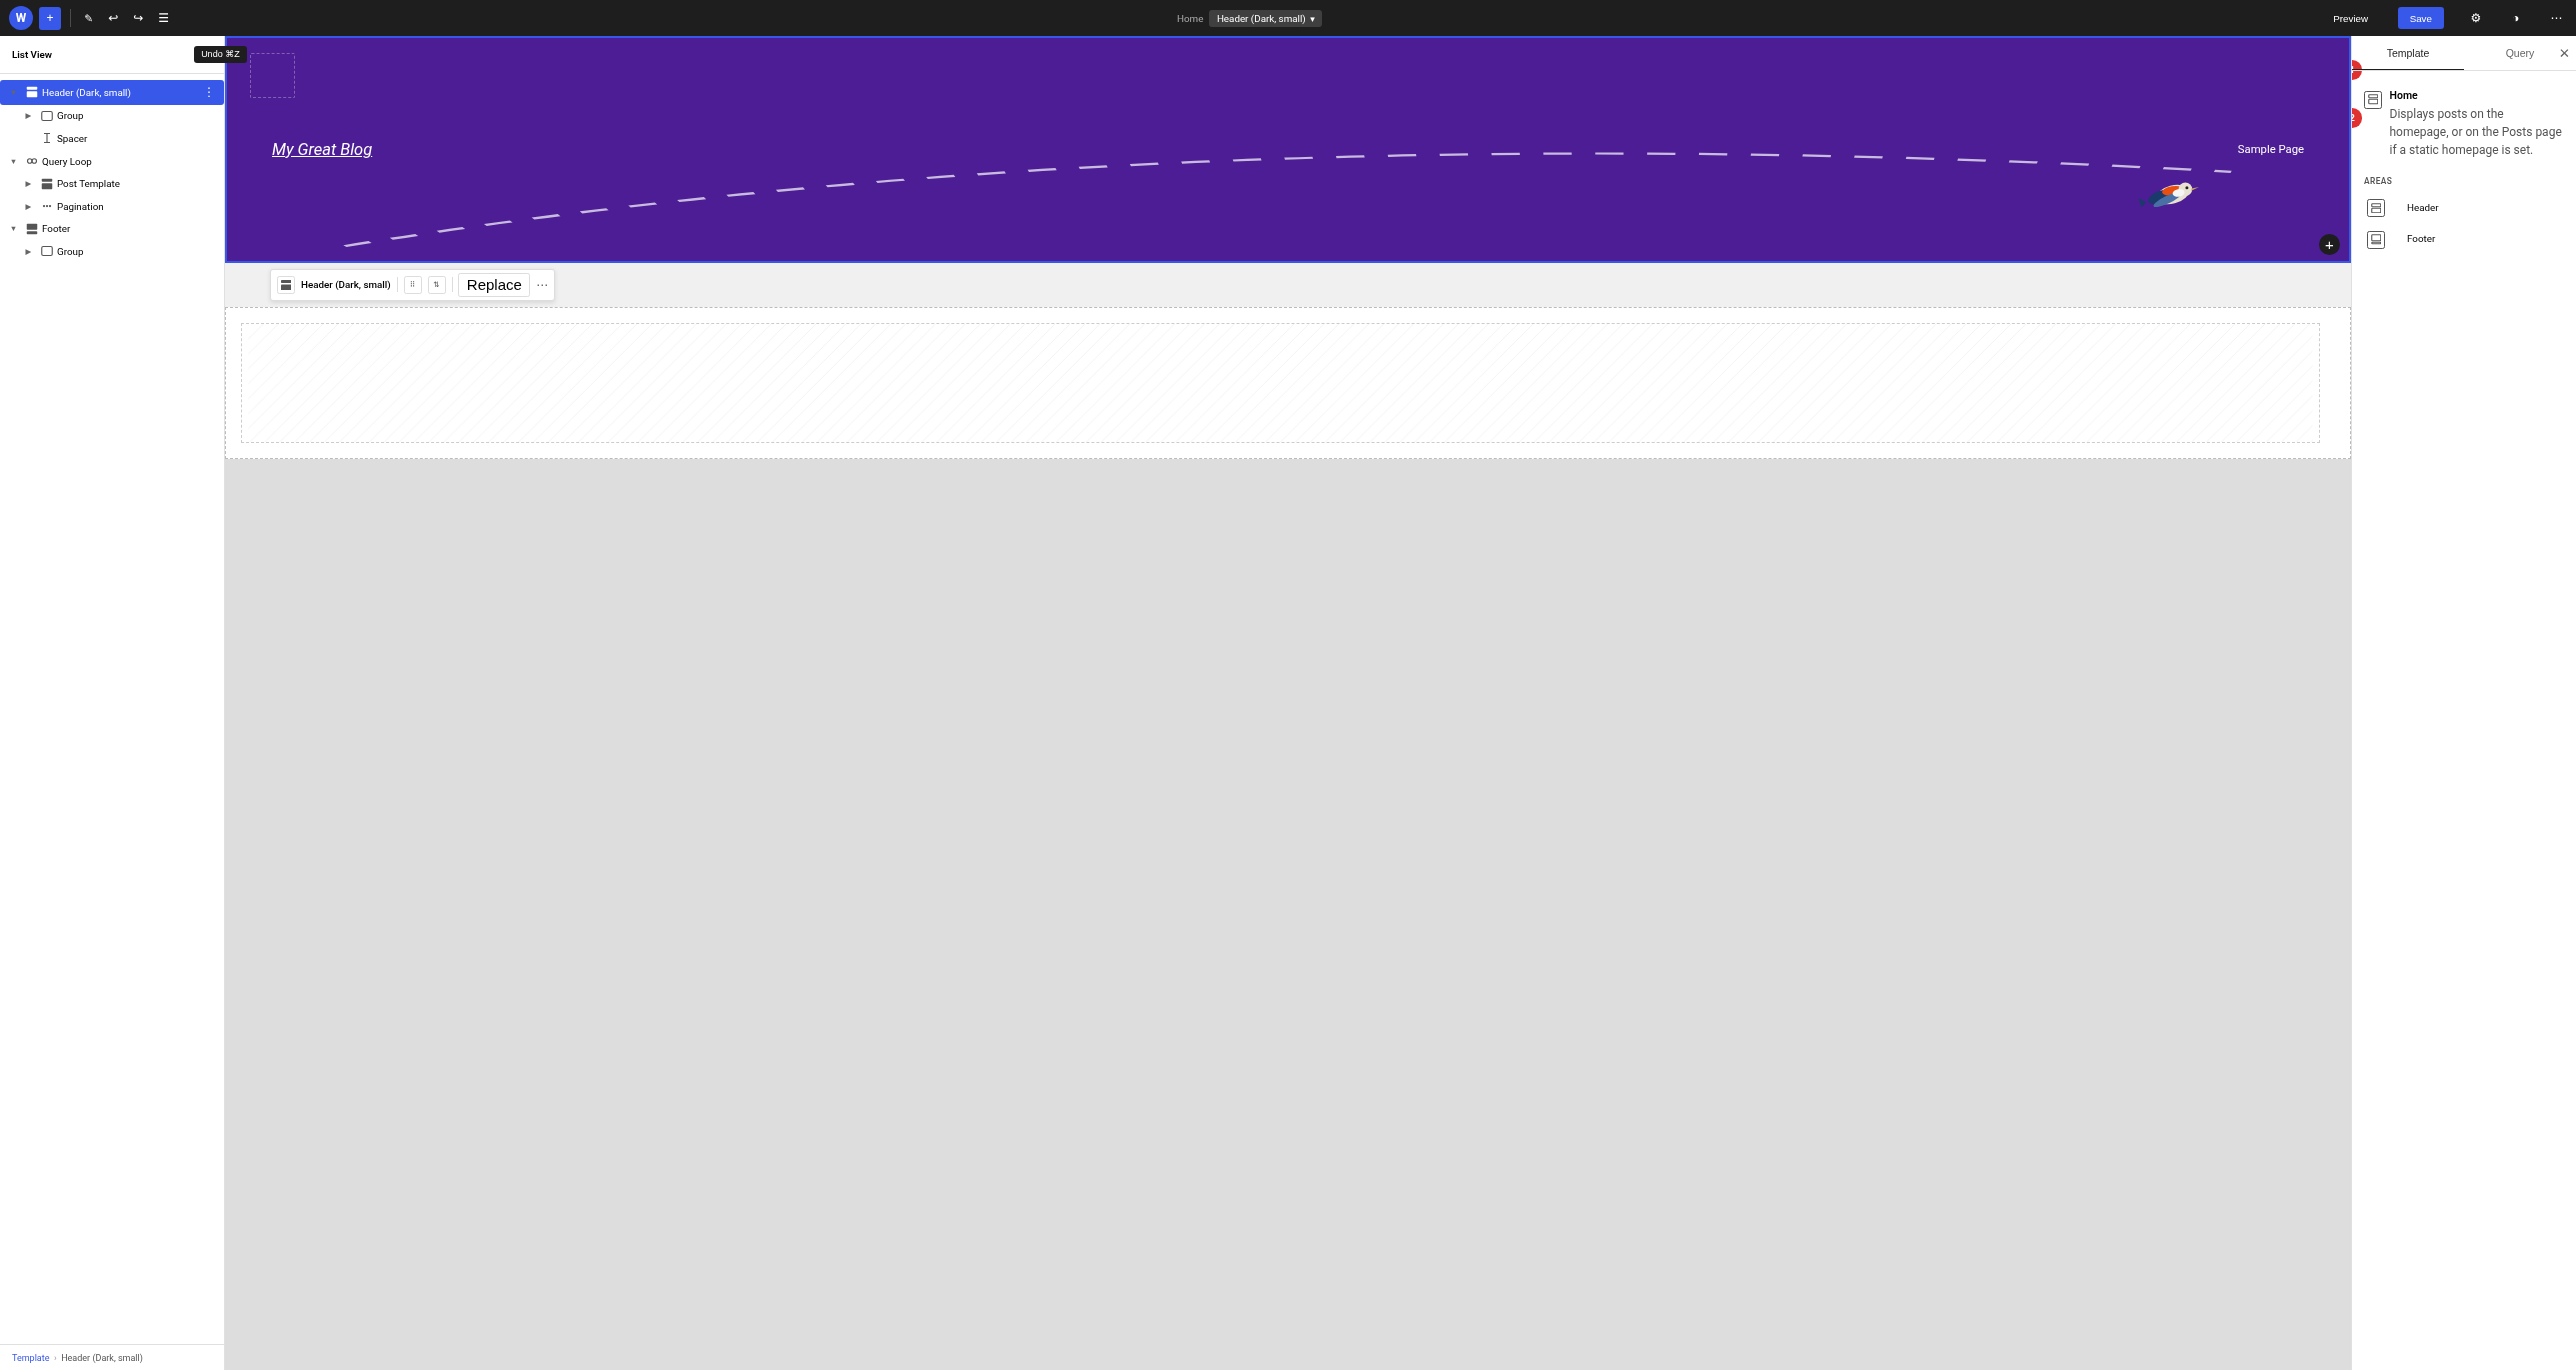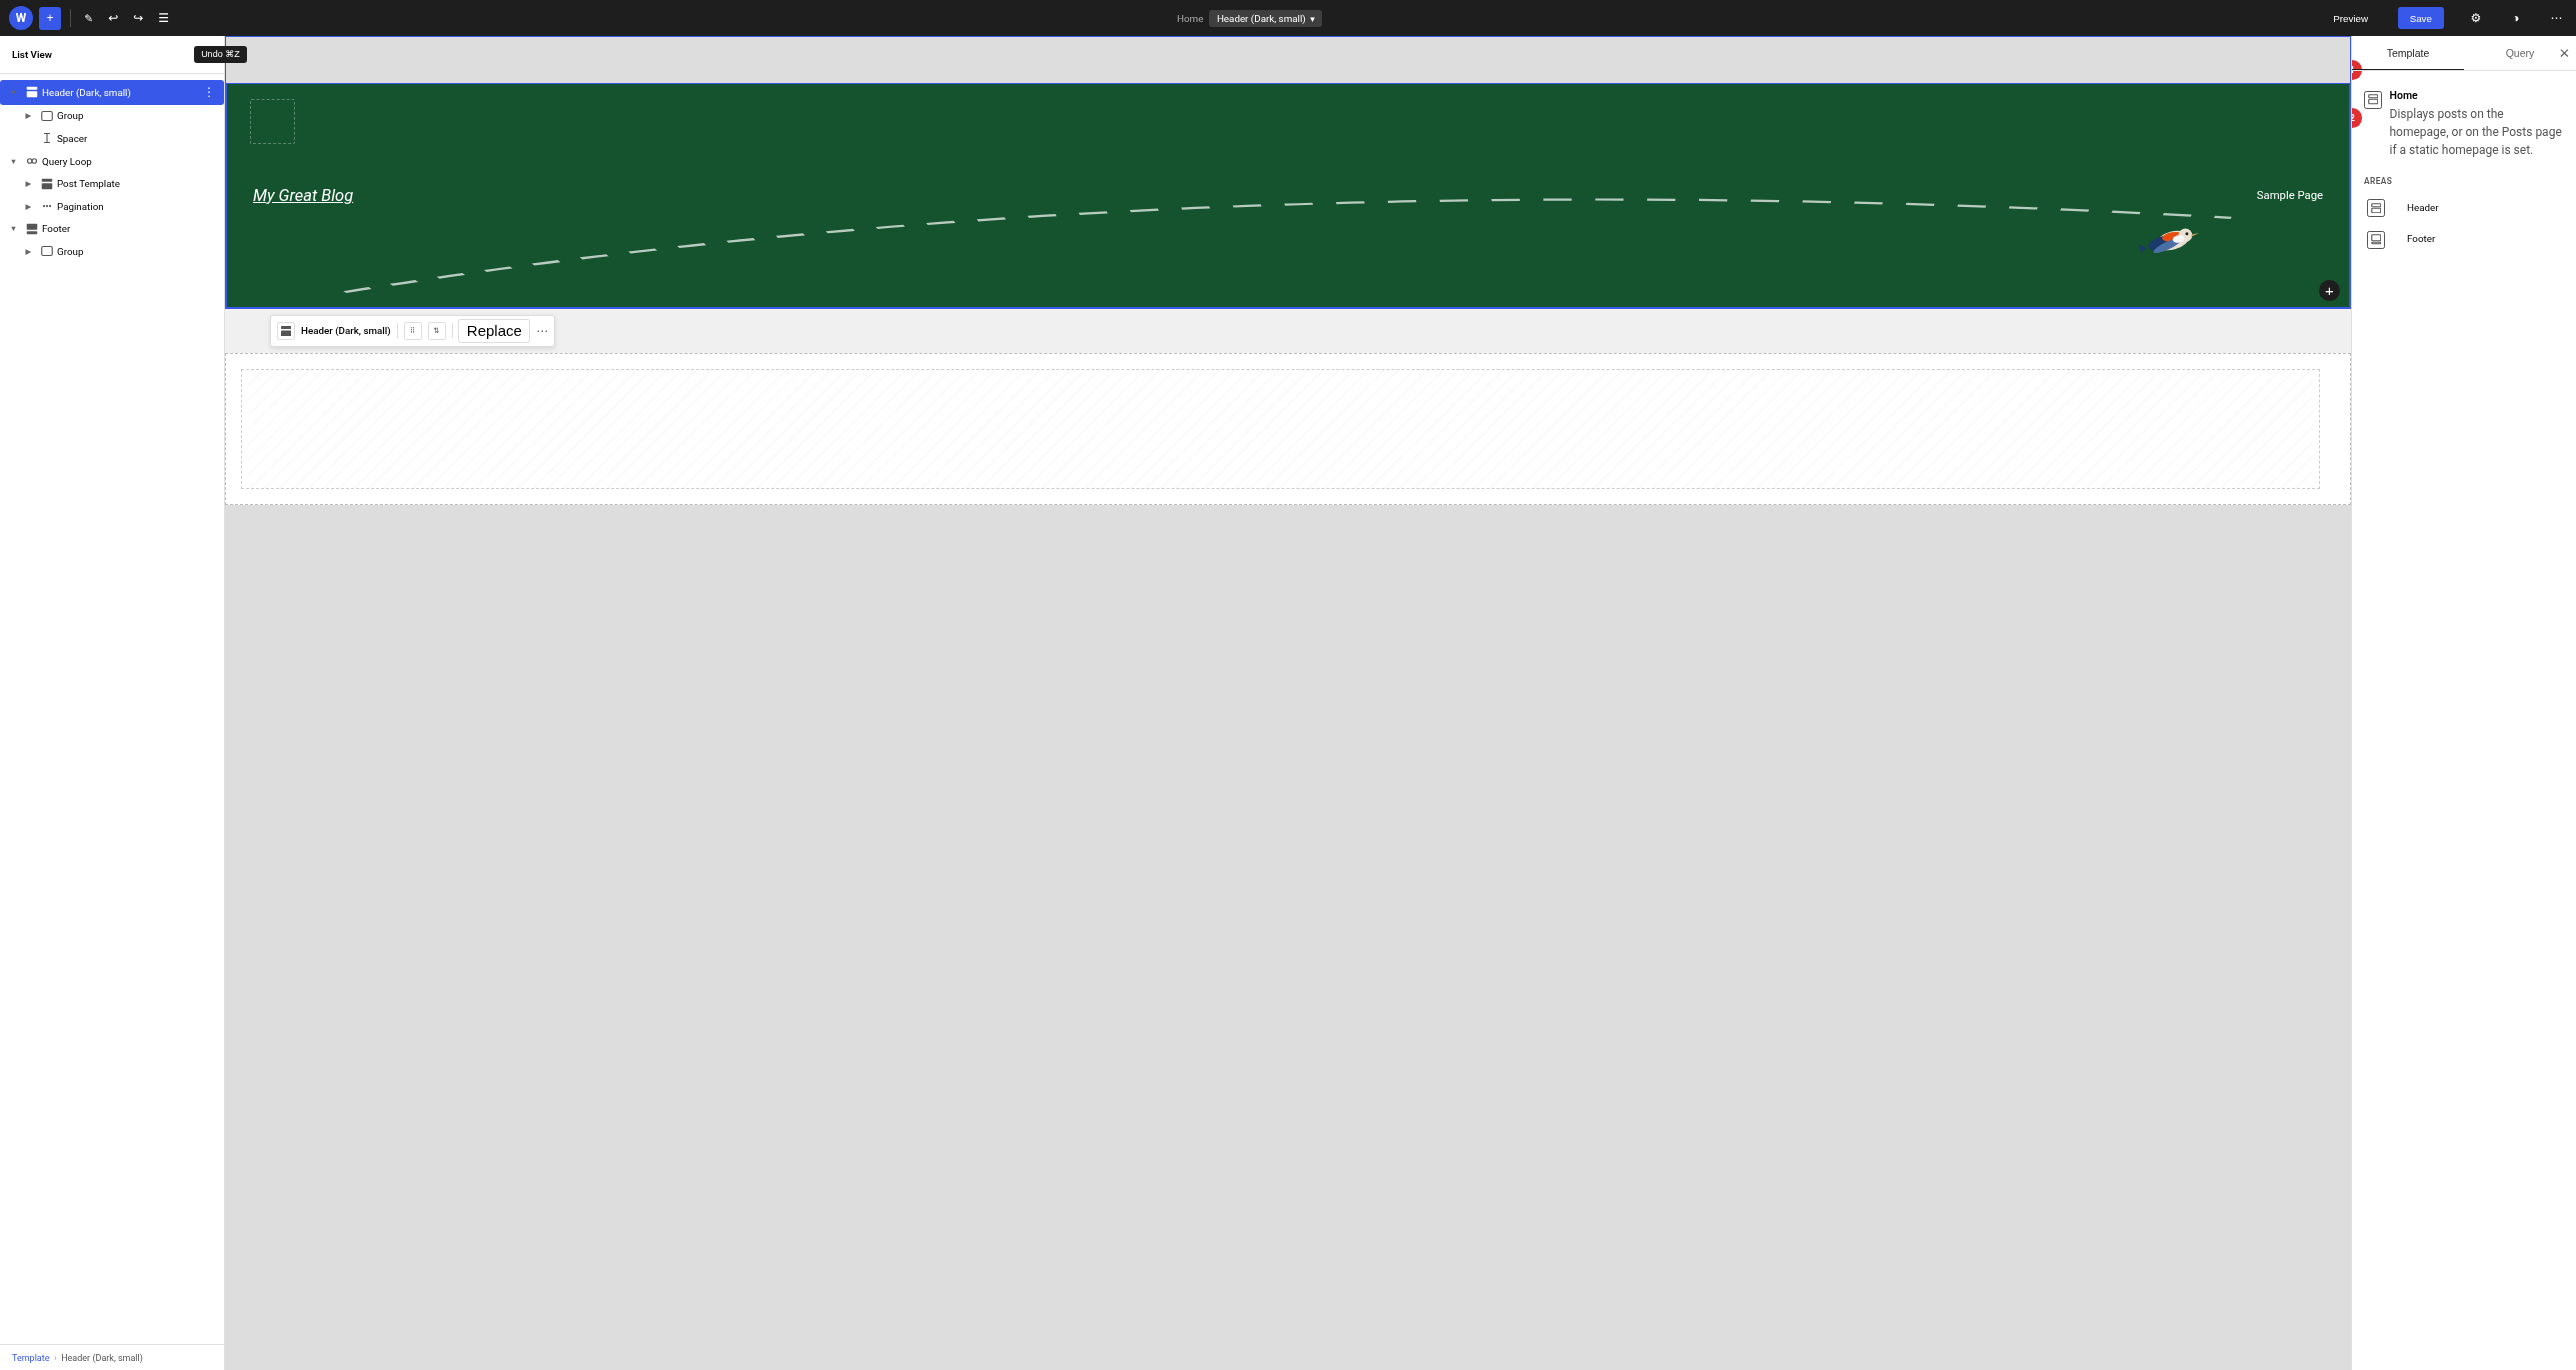--- a/index.html
+++ b/index.html
@@ -49,21 +49,21 @@
 
     
     .sidebar-breadcrumb { padding: 7.5px 12px; border-top: 0.8px solid #e0e0e0; display: flex; align-items: center; gap: 4.5px; font-size: 9px; color: #555; }
     .breadcrumb-sep { color: #999; }
 
     
     .canvas-area { flex: 1; display: flex; flex-direction: column; overflow: hidden; background: #ddd; position: relative; }
     .canvas-scroll { flex: 1; overflow-y: auto; padding: 0; position: relative; }
 
     
-    .header-block { background: #14532d; color: #fff; padding: 30px 26px; display: flex; align-items: center; justify-content: space-between; position: relative; min-height: 225px; border: 1.5px solid #3858e9; margin-top: 46px; }
+    .header-block { background: #4c1d95; color: #fff; padding: 30px 45px; display: flex; align-items: center; justify-content: space-between; position: relative; min-height: 225px; border: 1.5px solid #3858e9; }
     .blog-title { font-size: 16.5px; font-style: italic; text-decoration: underline; cursor: pointer; }
     .nav-text { font-size: 11.3px; }
 
     
     .block-toolbar-wrapper { display: flex; justify-content: flex-start; padding: 6px 45px; background: #f0f0f0; }
     .block-toolbar { display: flex; align-items: center; background: #fff; border: 0.8px solid #ddd; border-radius: 3px; padding: 3px 6px; gap: 6px; box-shadow: 0 1.5px 4.5px rgba(0,0,0,0.1); }
     .block-toolbar-icon { width: 18px; height: 18px; border: 0.8px solid #ddd; border-radius: 2.3px; display: flex; align-items: center; justify-content: center; font-size: 9px; color: #555; }
     .block-toolbar-name { font-size: 9.8px; font-weight: 500; }
     .block-toolbar-sep { width: 0.8px; height: 15px; background: #ddd; }
     .block-toolbar-btn { background: none; border: 0.8px solid #ddd; border-radius: 2.3px; padding: 2.3px 7.5px; cursor: pointer; font-size: 15px; }

